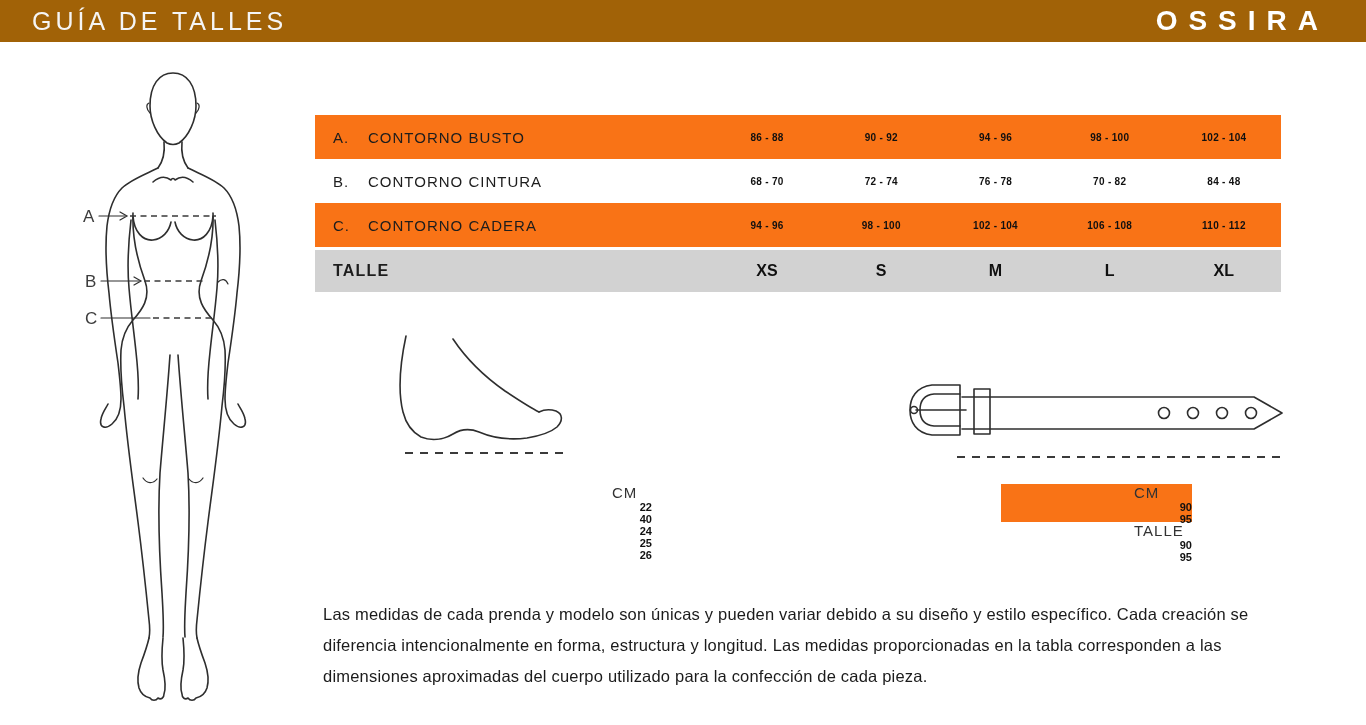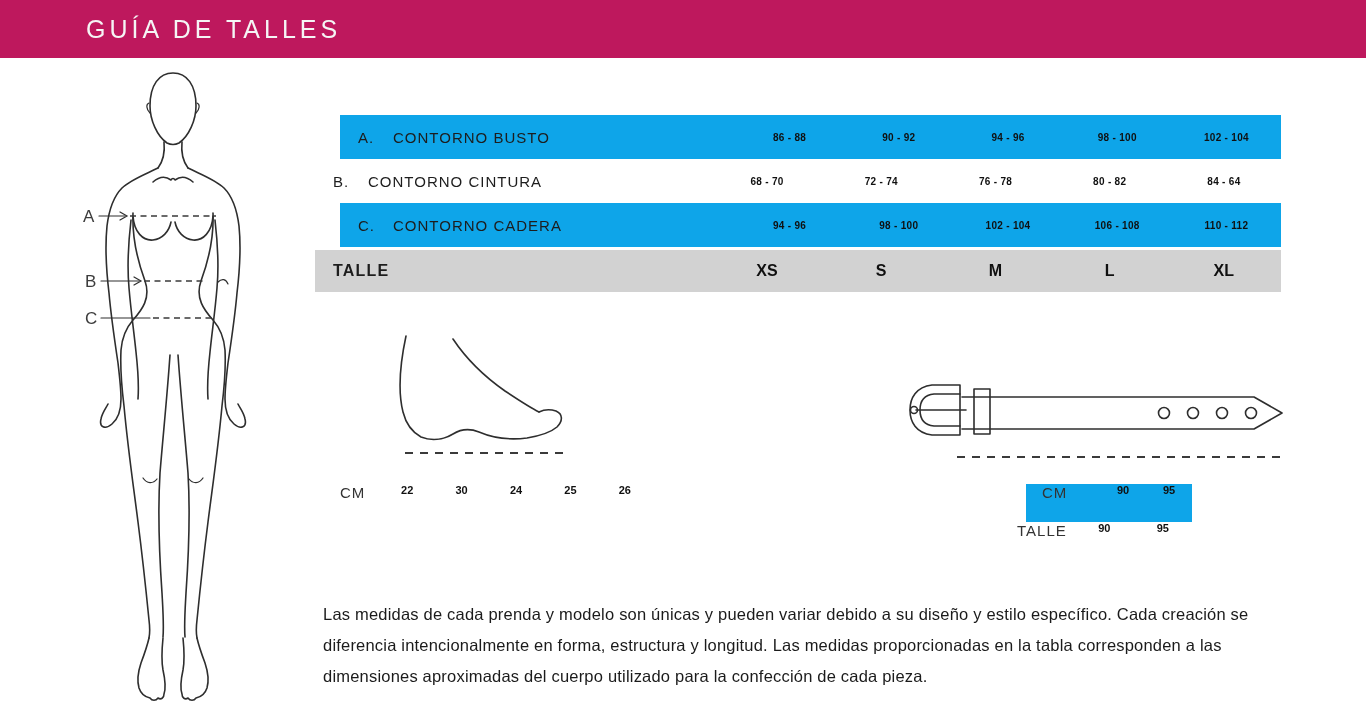--- a/index.html
+++ b/index.html
@@ -4,24 +4,24 @@
 <style>
   html,body { margin:0; padding:0; background:#ffffff; }
   .page {
     position:relative; width:1366px; height:725px;
     background:#ffffff; overflow:hidden;
     font-family:"Liberation Sans", sans-serif;
     color:#1a1a1a;
   }
   
   .header {
-    position:absolute; left:0; top:0; width:1366px; height:58px;
-    background:#be185d; display:flex; align-items:center;
+    position:absolute; left:0; top:0; width:1366px; height:42px;
+    background:#a16207; display:flex; align-items:center;
     justify-content:space-between; box-sizing:border-box;
-    padding:0 48px 0 86px;
+    padding:0 48px 0 32px;
   }
   .page-title {
     color:#f5f5f5; font-size:25px; font-weight:300;
     letter-spacing:4px; white-space:nowrap;
   }
   .brand-logo {
     color:#ffffff; font-size:28px; font-weight:700;
     letter-spacing:11px; margin-right:-11px; white-space:nowrap;
   }
   
@@ -29,50 +29,51 @@
   .fig-foot   { position:absolute; left:393px; top:332px; width:190px; height:130px; }
   .fig-belt   { position:absolute; left:902px; top:372px; width:385px; height:95px;  }
   svg .ln   { fill:none; stroke:#2e2e2e; stroke-width:1.6; stroke-linecap:round; stroke-linejoin:round; }
   svg .dash { fill:none; stroke:#3a3a3a; stroke-width:1.6; stroke-dasharray:6 4.5; stroke-linecap:butt; }
   svg .dash2{ fill:none; stroke:#3a3a3a; stroke-width:2.2; stroke-dasharray:8 7; }
   svg .lbl  { font-family:"Liberation Sans",sans-serif; font-size:17px; fill:#3c3c3c; }
   svg .thin { fill:none; stroke:#2e2e2e; stroke-width:1.2; stroke-linecap:round; }
   
   .size-table { position:absolute; left:315px; top:115px; width:966px; }
   .srow { display:flex; align-items:center; height:44px; }
-  .bg-light { background:#0ea5e9;margin-left:25px; }
+  .bg-light { background:#f97316; }
   .srow-size { background:#d2d2d2; margin-top:3px; height:42px; }
   .label-cell { width:395px; box-sizing:border-box; padding-left:18px;
     font-size:15px; letter-spacing:1px; color:#1d1d1d; }
   .letter { display:inline-block; width:35px; }
   .val { flex:1; text-align:center; font-weight:700; font-size:10px;
     color:#101010; letter-spacing:0.3px; }
   .srow-size .label-cell { font-weight:700; font-size:16px; letter-spacing:1.2px; }
   .srow-size .val { font-size:16px; }
   
   .mini-table { position:absolute; }
   .shoe-table { left:324px; top:484px; width:328px; }
   .belt-table { left:1001px; top:484px; width:191px; }
-  .mrow { display:flex; align-items:flex-start; height:38px; }
+  .mrow { display:flex; align-items:flex-end; height:38px;flex-direction:column; }
   .mini-label { box-sizing:border-box; padding-left:16px; font-size:15px;
     letter-spacing:1px; color:#333333; }
   .shoe-table .mini-label { width:56px; }
   .belt-table .mini-label { width:74px; }
   .mini-val { flex:1; text-align:center; font-weight:700; font-size:11px; color:#101010; }
   
   .footnote { position:absolute; left:323px; top:599px; width:948px;
     font-size:16.5px; line-height:31px; color:#1b1b1b; letter-spacing:0.2px; }
 </style>
 </head>
 <body>
 
 <div class="page">
 
   <div class="header">
     <div class="page-title">GUÍA DE TALLES</div>
+    <div class="brand-logo">OSSIRA</div>
   </div>
 
   <svg class="fig-body" viewBox="0 0 255 655">
 
     <path class="ln" d="M 123,15 C 137,15 146,27 146,48 C 146,62 139,78 129,85 C 125,87 121,87 117,85 C 107,78 100,62 100,48 C 100,27 109,15 123,15 Z"></path>
     <path class="thin" d="M 99,45 C 96,46 96,51 100,55"></path>
     <path class="thin" d="M 147,45 C 150,46 150,51 146,55"></path>
 
     <path class="ln" d="M 114,84 C 115,94 114,102 108,110"></path>
     <path class="ln" d="M 132,84 C 131,94 132,102 138,110"></path>
@@ -153,22 +154,22 @@
       <div class="val">98 - 100</div>
       <div class="val">102 - 104</div>
     </div>
     <div class="srow">
       <div class="label-cell">
         <span class="letter">B.</span><span>CONTORNO CINTURA</span>
       </div>
       <div class="val">68 - 70</div>
       <div class="val">72 - 74</div>
       <div class="val">76 - 78</div>
-      <div class="val">80 - 82</div>
-      <div class="val">84 - 64</div>
+      <div class="val">70 - 82</div>
+      <div class="val">84 - 48</div>
     </div>
     <div class="srow bg-light">
       <div class="label-cell">
         <span class="letter">C.</span><span>CONTORNO CADERA</span>
       </div>
       <div class="val">94 - 96</div>
       <div class="val">98 - 100</div>
       <div class="val">102 - 104</div>
       <div class="val">106 - 108</div>
       <div class="val">110 - 112</div>
@@ -180,21 +181,21 @@
       <div class="val">M</div>
       <div class="val">L</div>
       <div class="val">XL</div>
     </div>
   </div>
 
   <div class="mini-table shoe-table">
     <div class="mrow">
       <div class="mini-label">CM</div>
       <div class="mini-val">22</div>
-      <div class="mini-val">30</div>
+      <div class="mini-val">40</div>
       <div class="mini-val">24</div>
       <div class="mini-val">25</div>
       <div class="mini-val">26</div>
     </div>
   </div>
 
   <div class="mini-table belt-table">
     <div class="mrow bg-light">
       <div class="mini-label">CM</div>
       <div class="mini-val">90</div>

